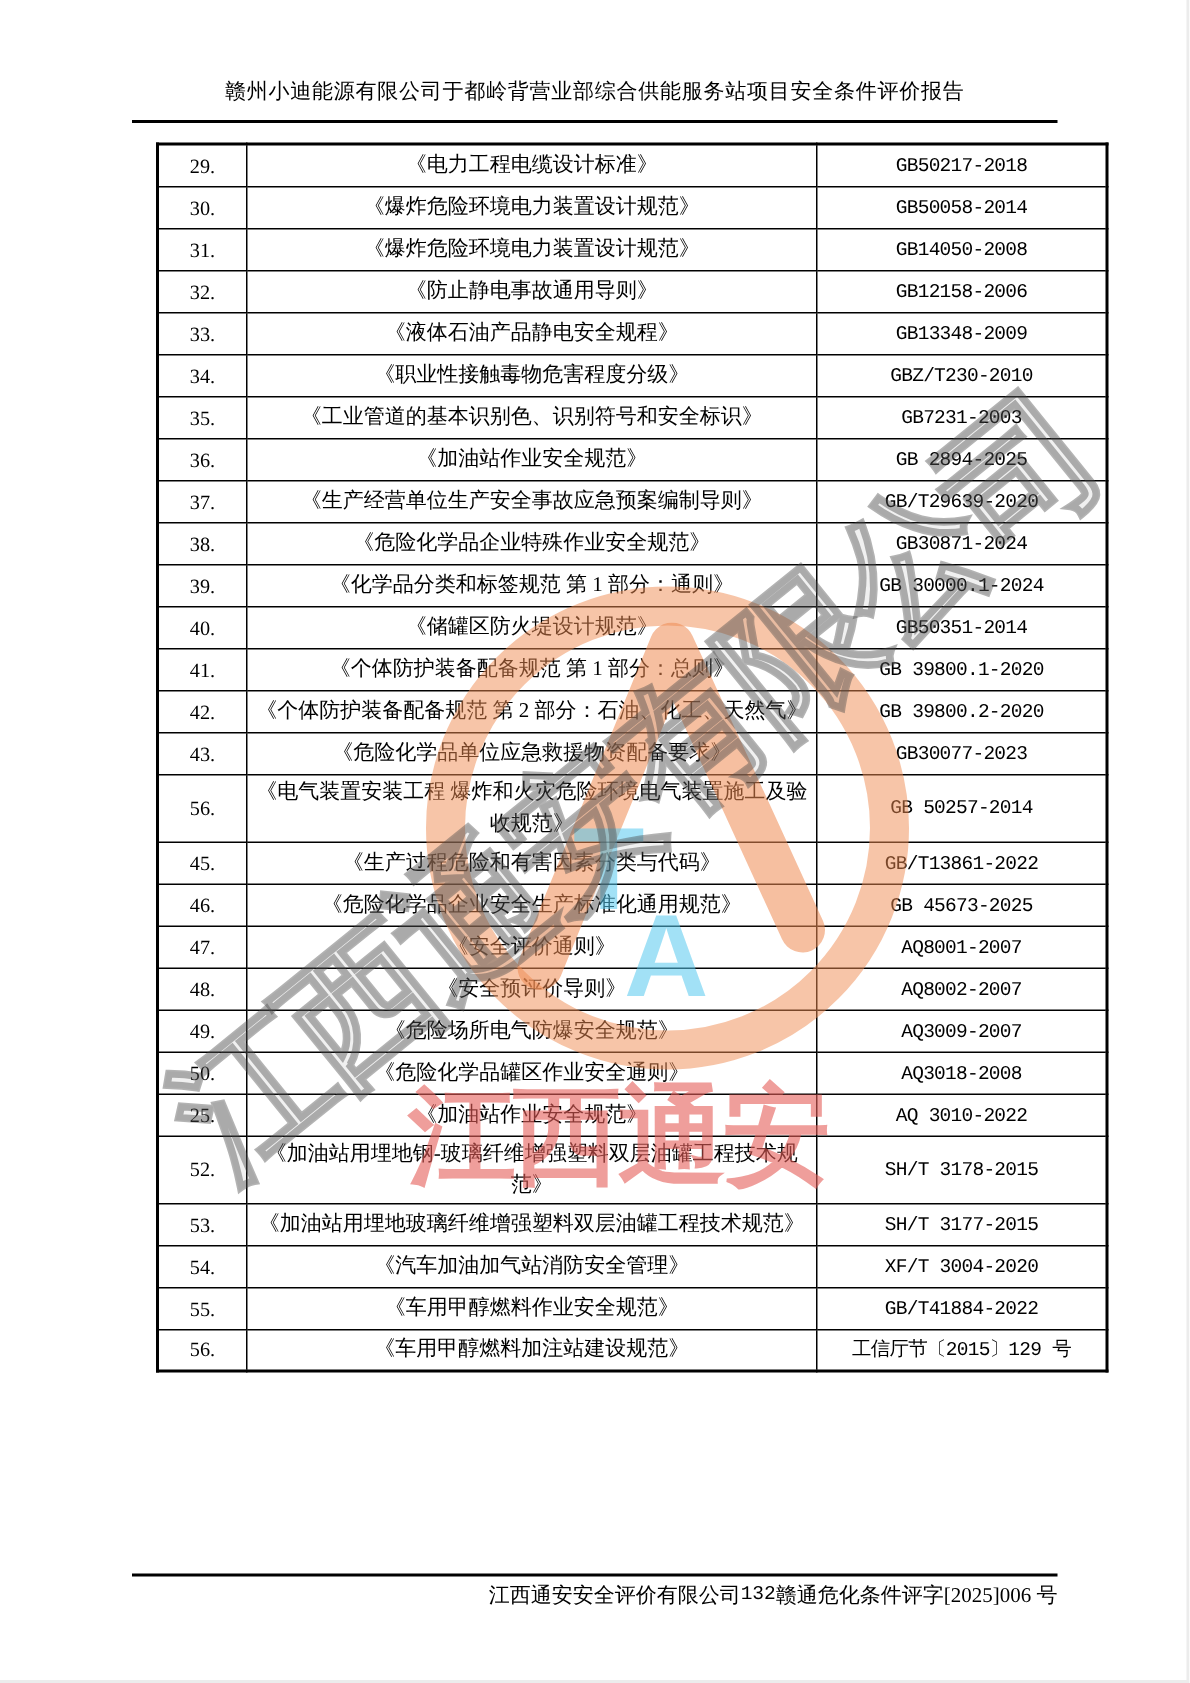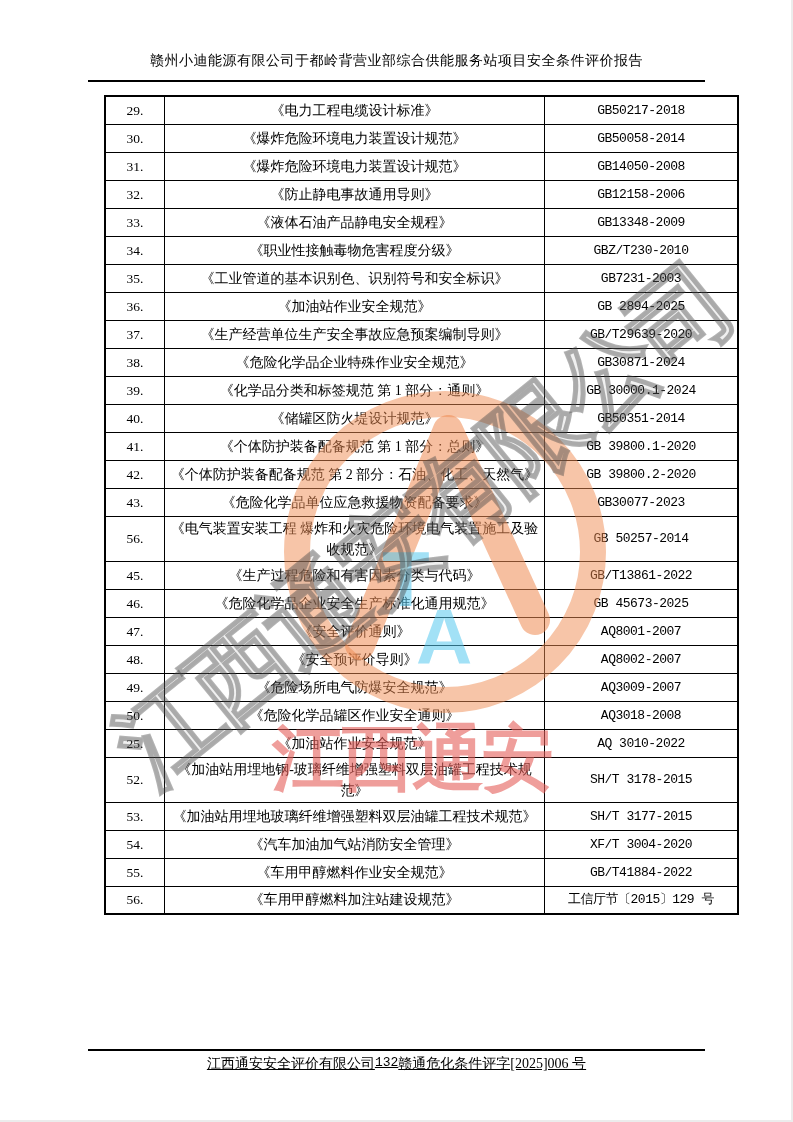--- a/index.html
+++ b/index.html
@@ -47,22 +47,22 @@
     font-family:"Liberation Mono","DejaVu Sans Mono",monospace;
     letter-spacing:-0.5px;
   }
   
   .footer-rule{
     position:absolute;top:1049px;left:88px;width:617px;height:0;
     border-top:2px solid #000;
   }
   .doc-footer{
     position:absolute;top:1055px;left:88px;width:617px;
-    display:flex;justify-content:center;align-items:flex-start;
-    font-size:14px;white-space:nowrap;text-decoration:underline;
+    display:flex;justify-content:flex-end;align-items:flex-start;
+    font-size:14px;white-space:nowrap;
   }
   .doc-footer .f-center{font-family:"Liberation Mono","DejaVu Sans Mono",monospace;font-size:13px;}
   
   .watermark{position:absolute;inset:0;pointer-events:none;}
   .stamp-ring{
     position:absolute;left:284px;top:391px;
     width:270px;height:270px;border-radius:50%;
     border:26px solid rgba(239,139,82,0.50);
   }
   .stamp-logo{position:absolute;left:330px;top:415px;}

